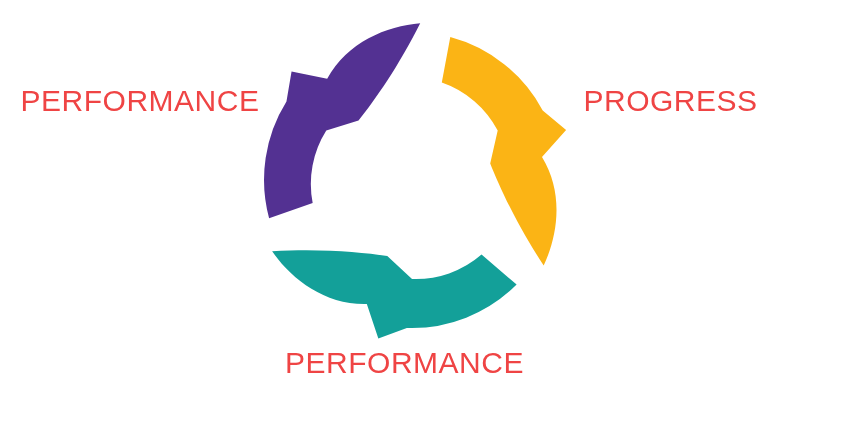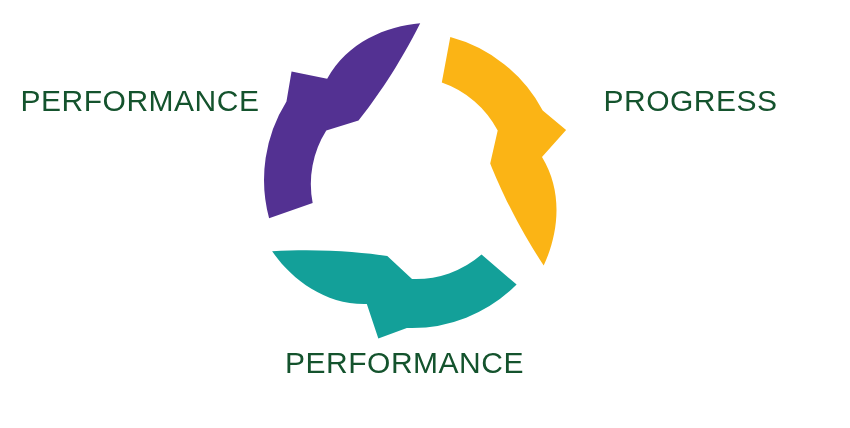--- a/index.html
+++ b/index.html
@@ -12,30 +12,30 @@
     font-family: "Liberation Sans", "DejaVu Sans", sans-serif;
   }
   .diagram-svg {
     position: absolute;
     left: 0;
     top: 0;
   }
   .cycle-label {
     position: absolute;
     text-align: center;
-    color: #14532d;
+    color: #ef4444;
     font-size: 30px;
     line-height: 34px;
     letter-spacing: 0.5px;
     white-space: nowrap;
   }
   .cycle-label .line1 { display: block; font-weight: normal; }
   .cycle-label .line2 { display: block; font-weight: bold; }
   .label-left   { left: 18px;  top: 84px;  width: 244px; }
-  .label-right  { left: 568px; top: 84px;  width: 245px; }
+  .label-right  { left: 548px; top: 84px;  width: 245px; }
   .label-bottom { left: 282px; top: 346px; width: 245px; }
 </style>
 </head>
 <body>
 
 <div class="canvas">
 
   <svg class="diagram-svg" width="850" height="428" viewBox="0 0 850 428">
     <g transform="translate(412,180)">
 

